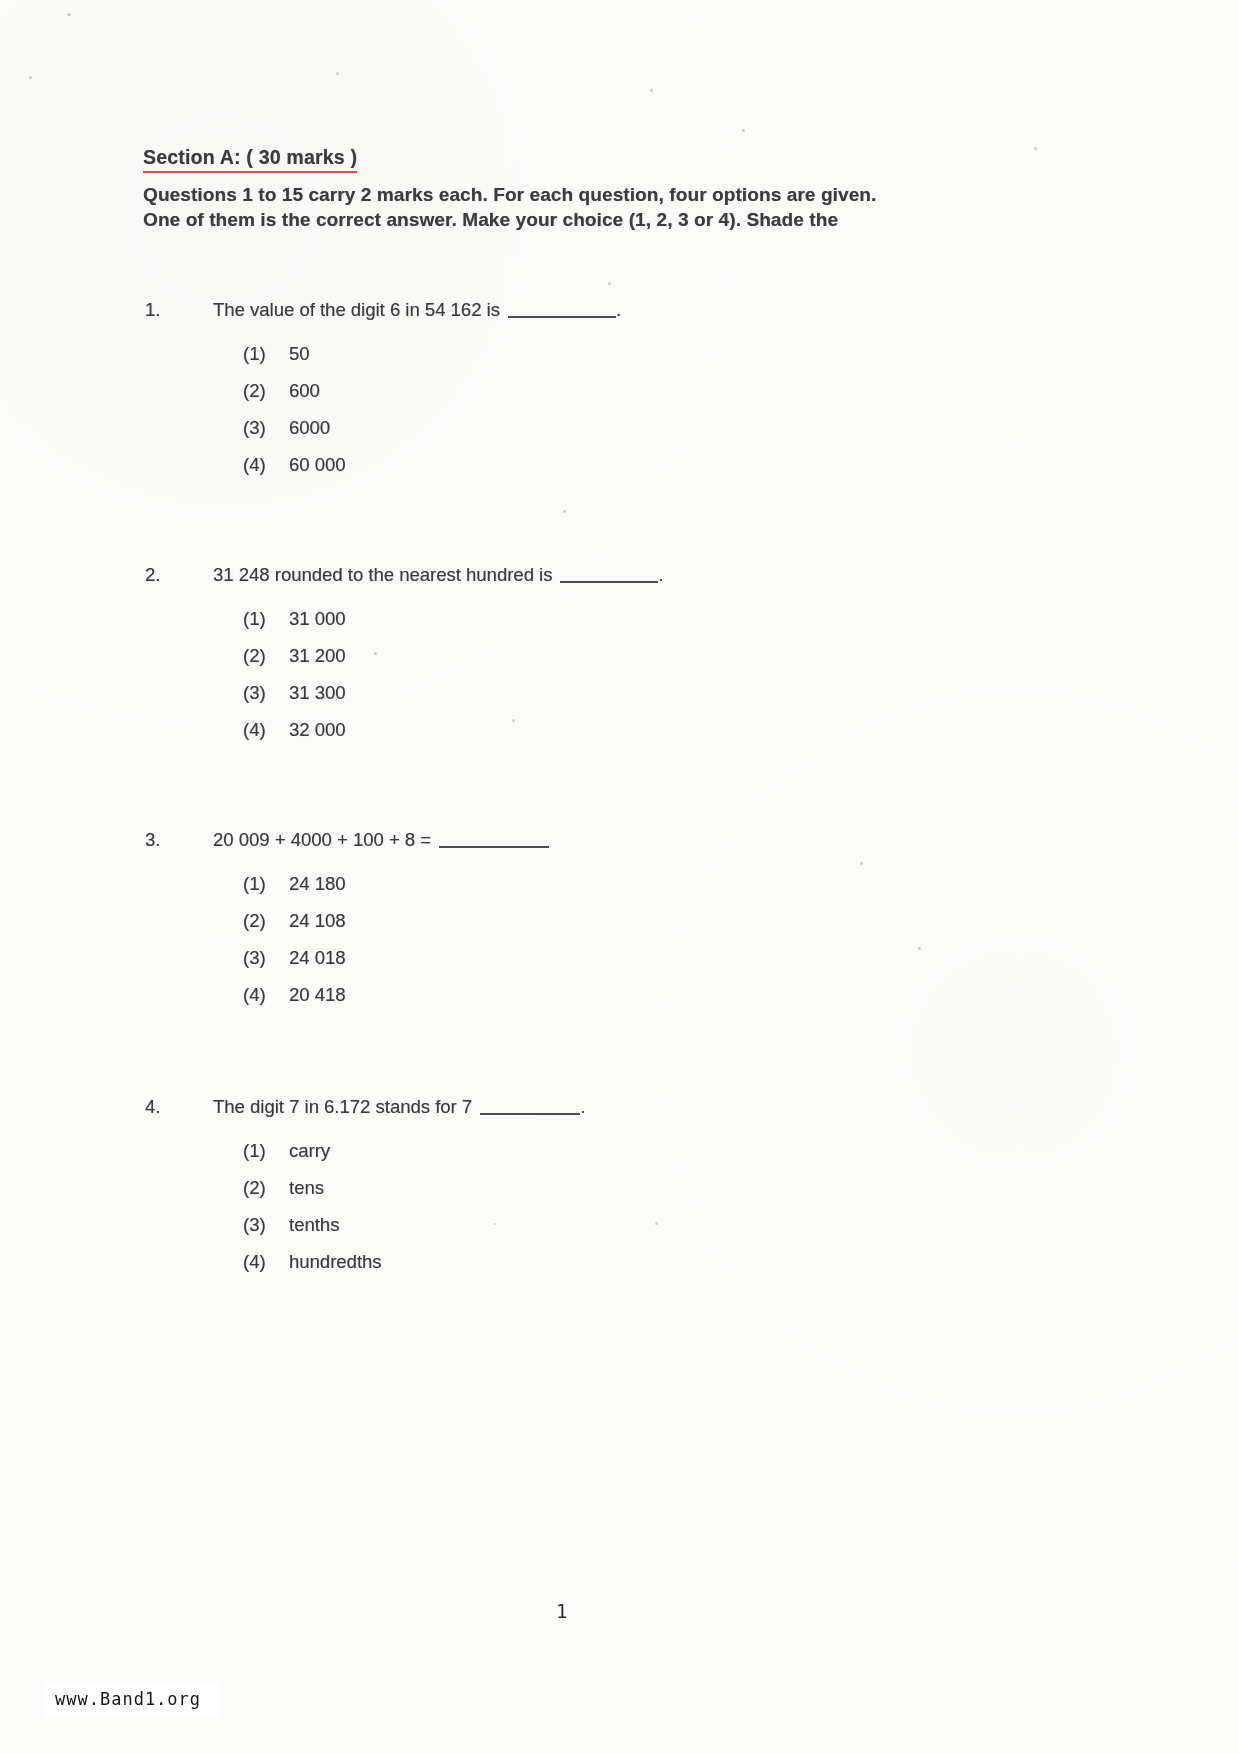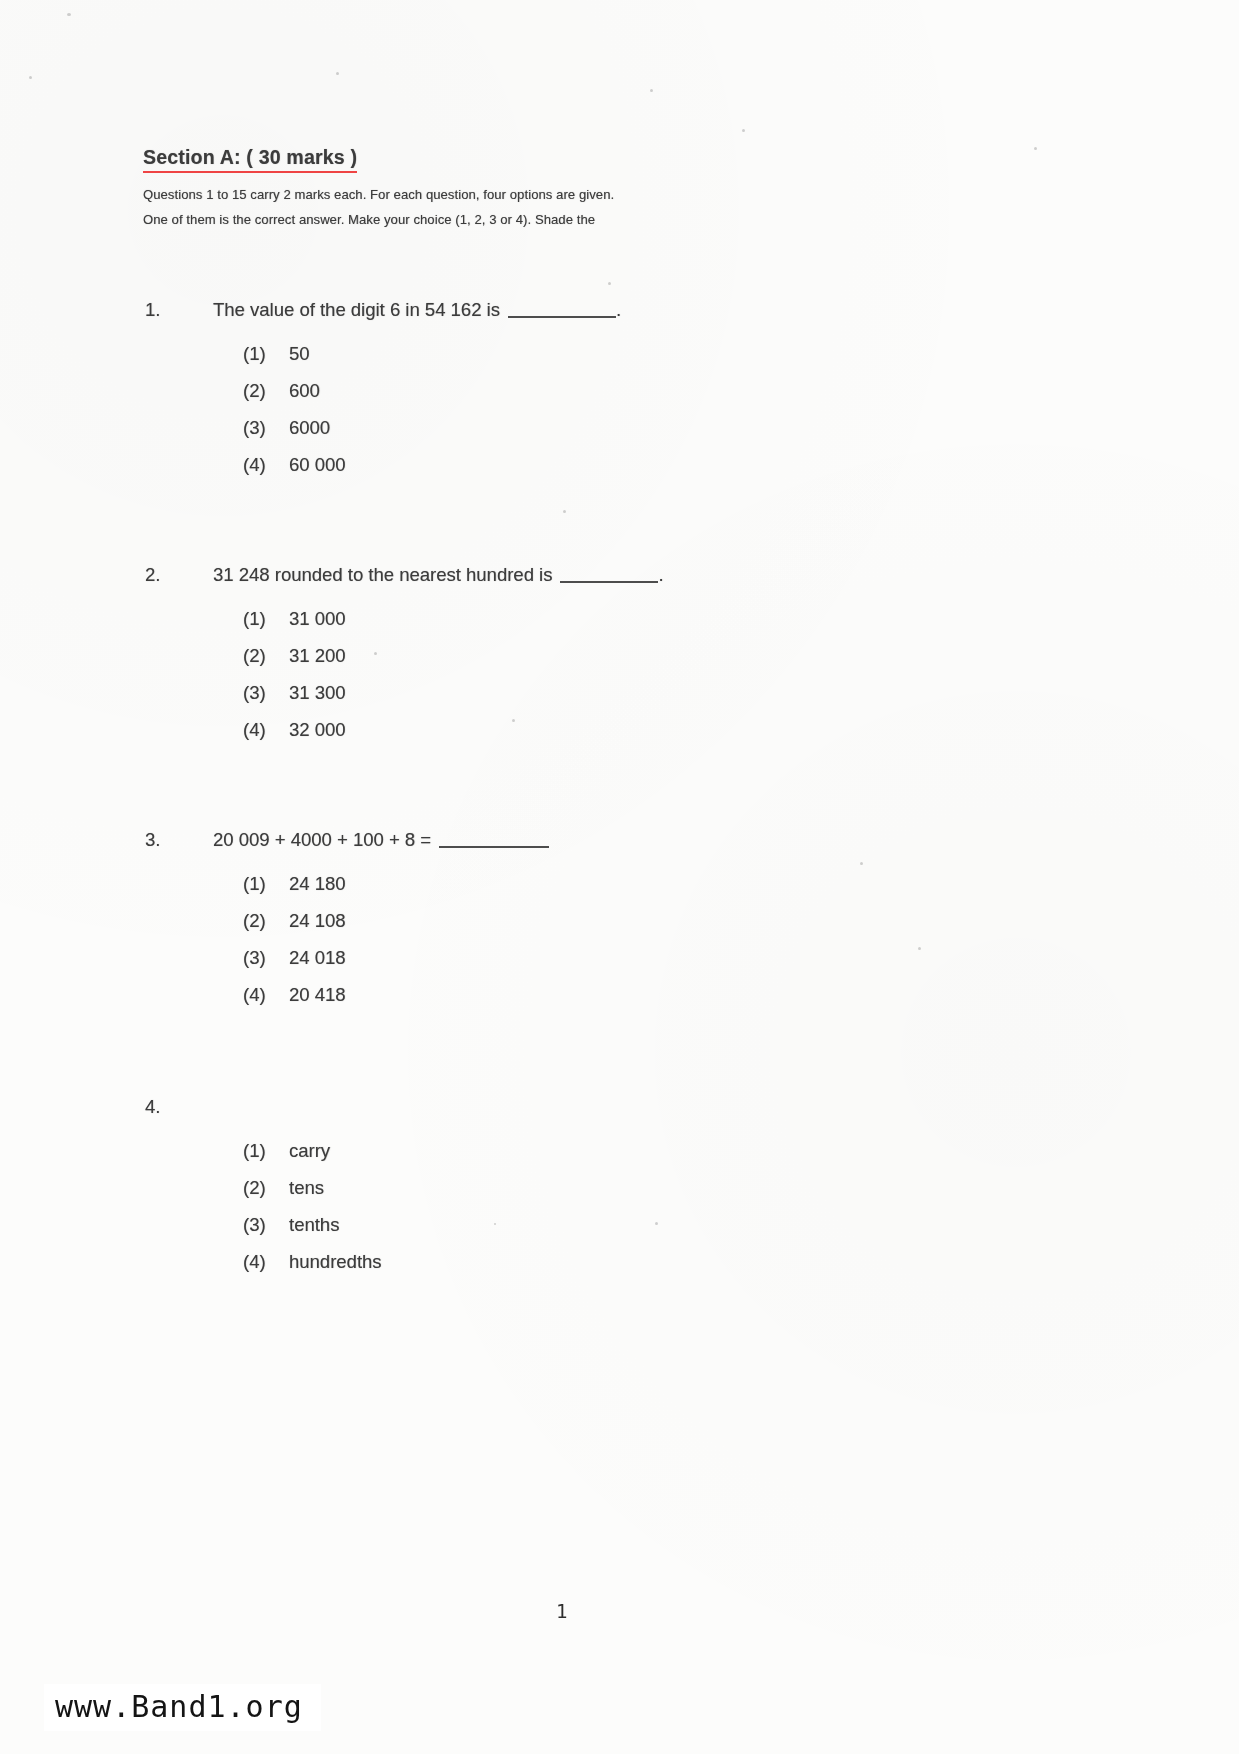--- a/index.html
+++ b/index.html
@@ -29,22 +29,22 @@
   .section-title {
     display: inline-block;
     font-size: 19.5px;
     font-weight: 700;
     letter-spacing: 0.2px;
     border-bottom: 2px solid #ef4444;
     padding-bottom: 2px;
   }
   .instructions {
     margin-top: 9px;
-    font-size: 13px;
-    font-weight: 400;
+    font-size: 19px;
+    font-weight: 700;
     line-height: 25px;
     letter-spacing: 0.1px;
   }
   
   .question {
     position: absolute;
     left: 145px;
     width: 900px;
     font-size: 18.5px;
   }
@@ -69,21 +69,21 @@
     font-size: 19px;
     color: #2e2e2e;
   }
   .watermark {
     position: absolute;
     left: 44px;
     top: 1684px;
     background: #ffffff;
     padding: 5px 18px 7px 11px;
     font-family: "DejaVu Sans Mono", monospace;
-    font-size: 30px;
+    font-size: 17px;
     letter-spacing: 1px;
     color: #141414;
   }
   
   .speck {
     position: absolute;
     background: #8a8a8a;
     border-radius: 50%;
     opacity: 0.4;
   }
@@ -170,20 +170,21 @@
     <div class="option">
         <span class="opt-label">(4)</span>
         <span>20 418</span>
       </div>
   </div>
 </div>
 
 <div class="question" style="top:1095px;">
   <div class="q-row ink">
     <span class="q-num">4.</span>
+    <span class="q-text"><span>The digit 7 in 6.172 stands for 7</span><span class="blank" style="width:100px;"></span><span>.</span></span>
   </div>
   <div class="options ink">
     <div class="option">
         <span class="opt-label">(1)</span>
         <span>carry</span>
       </div>
     <div class="option">
         <span class="opt-label">(2)</span>
         <span>tens</span>
       </div>

